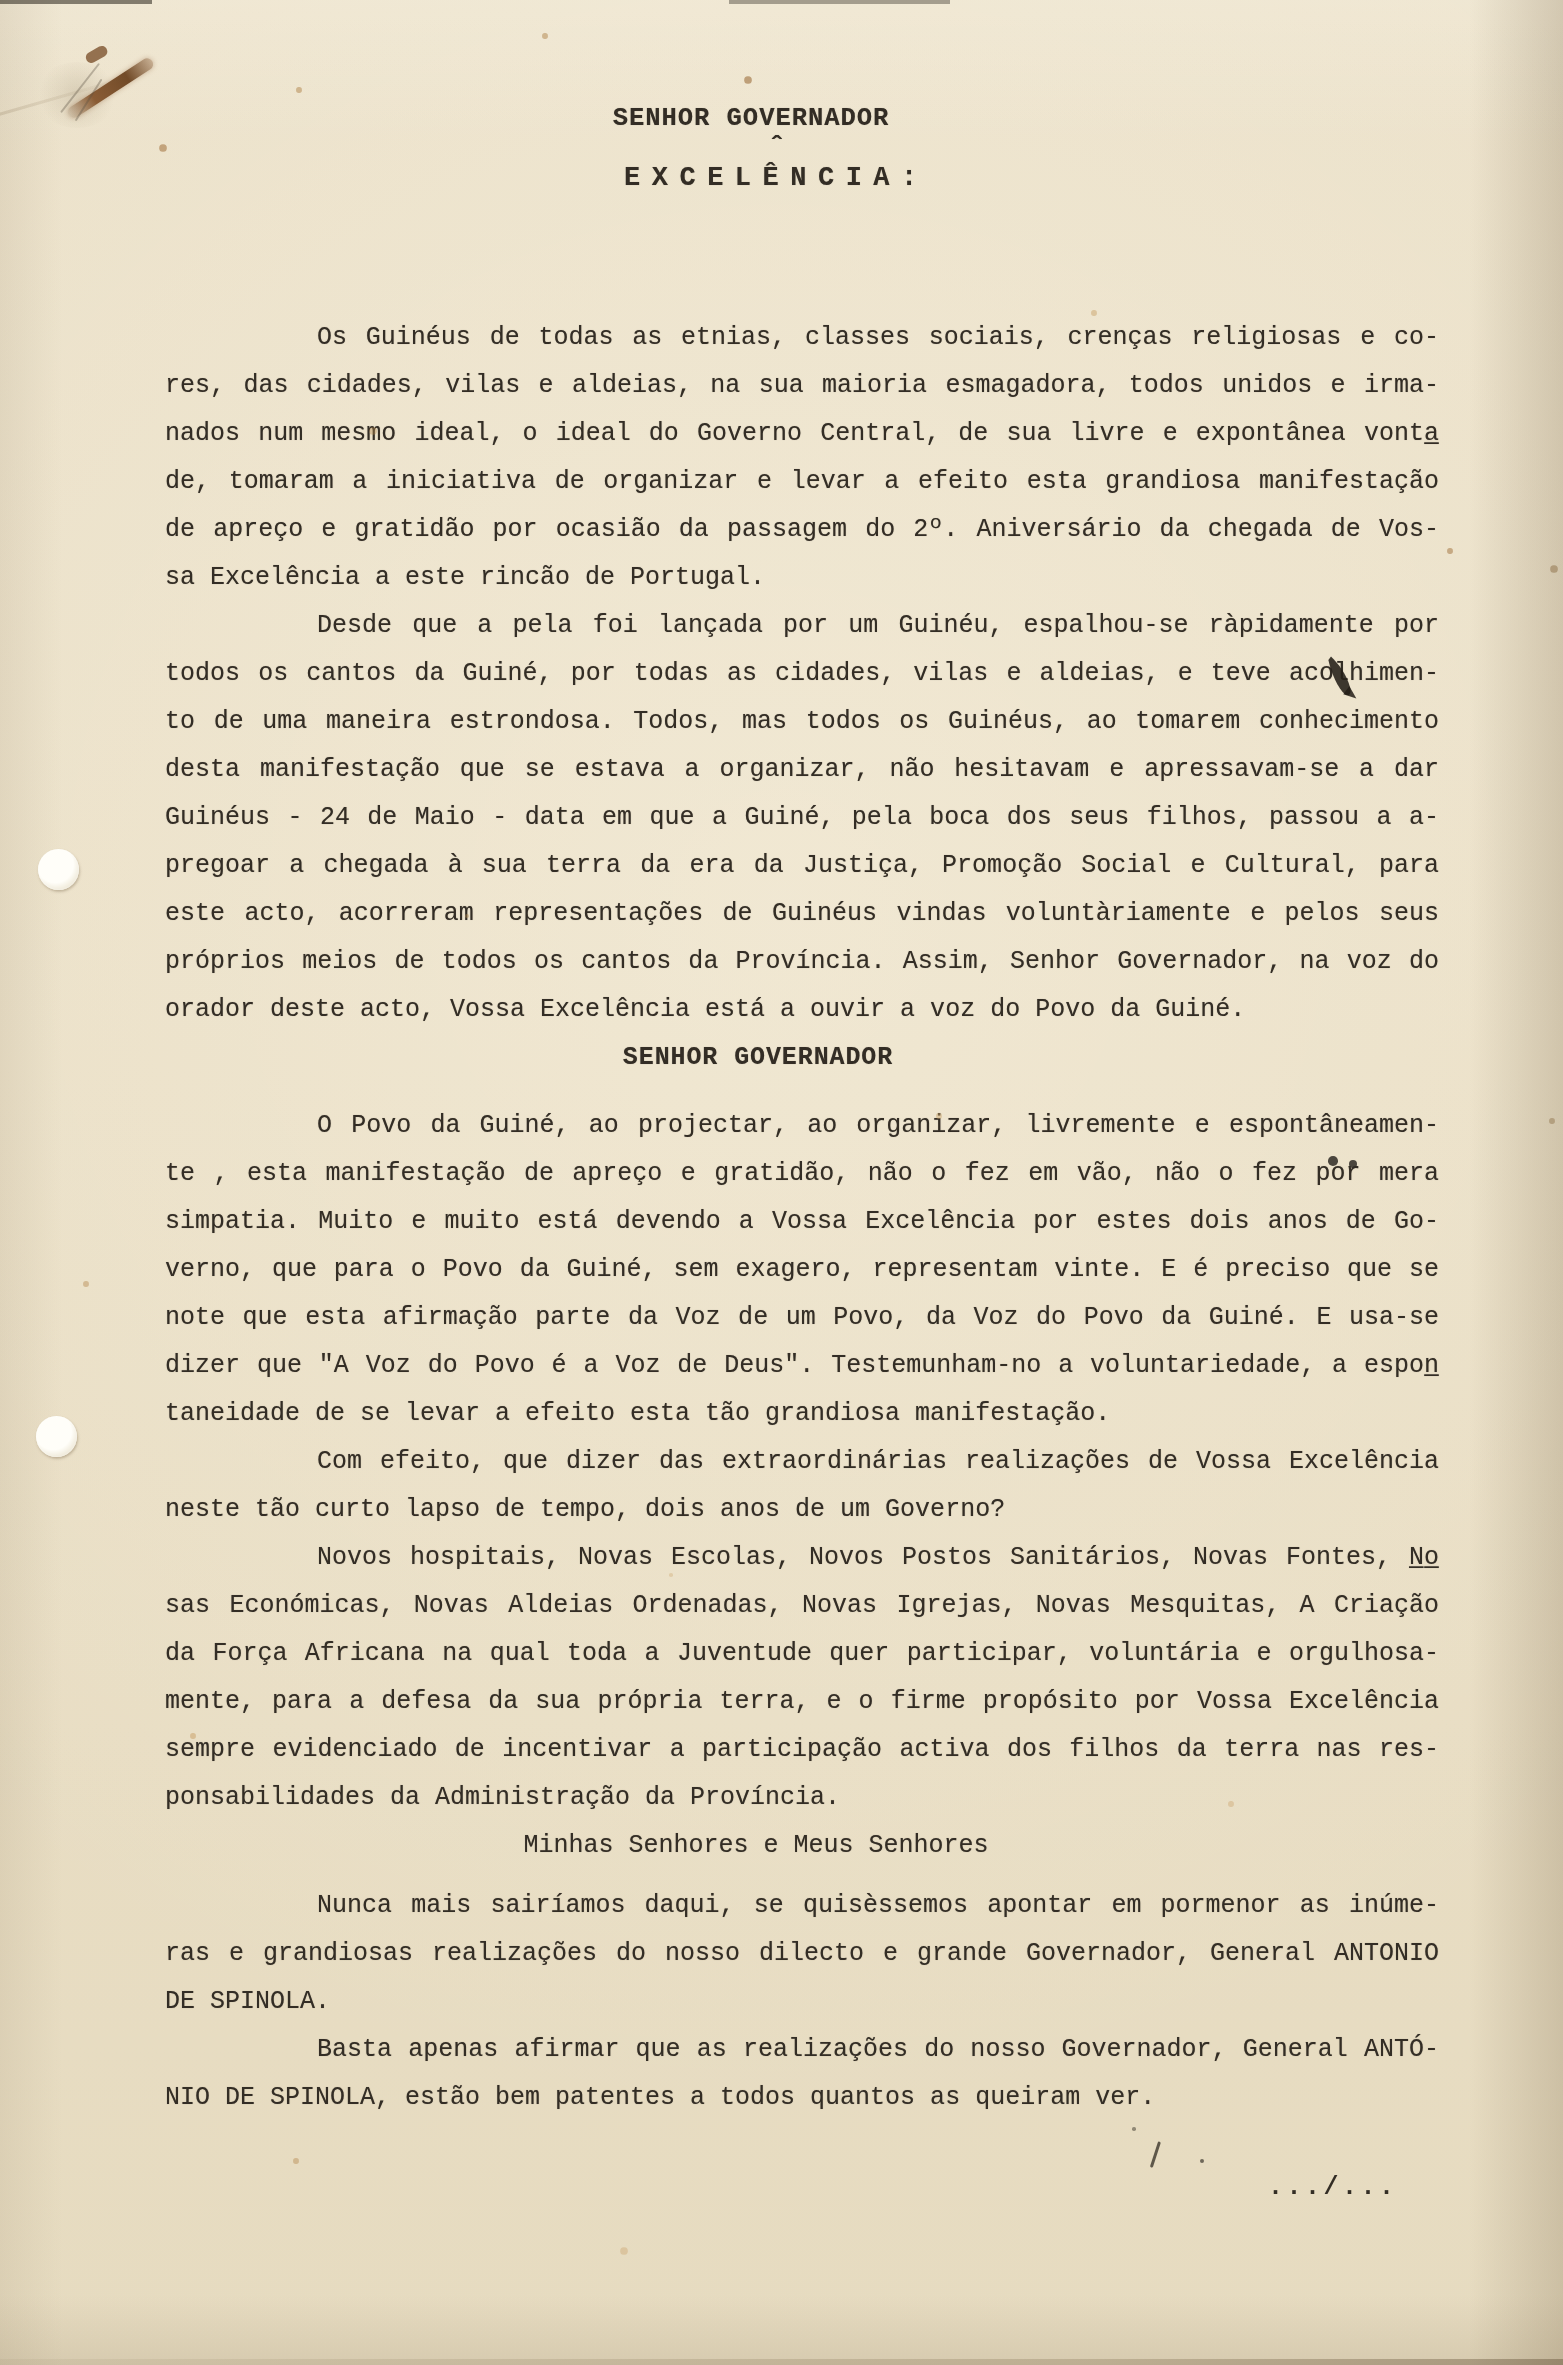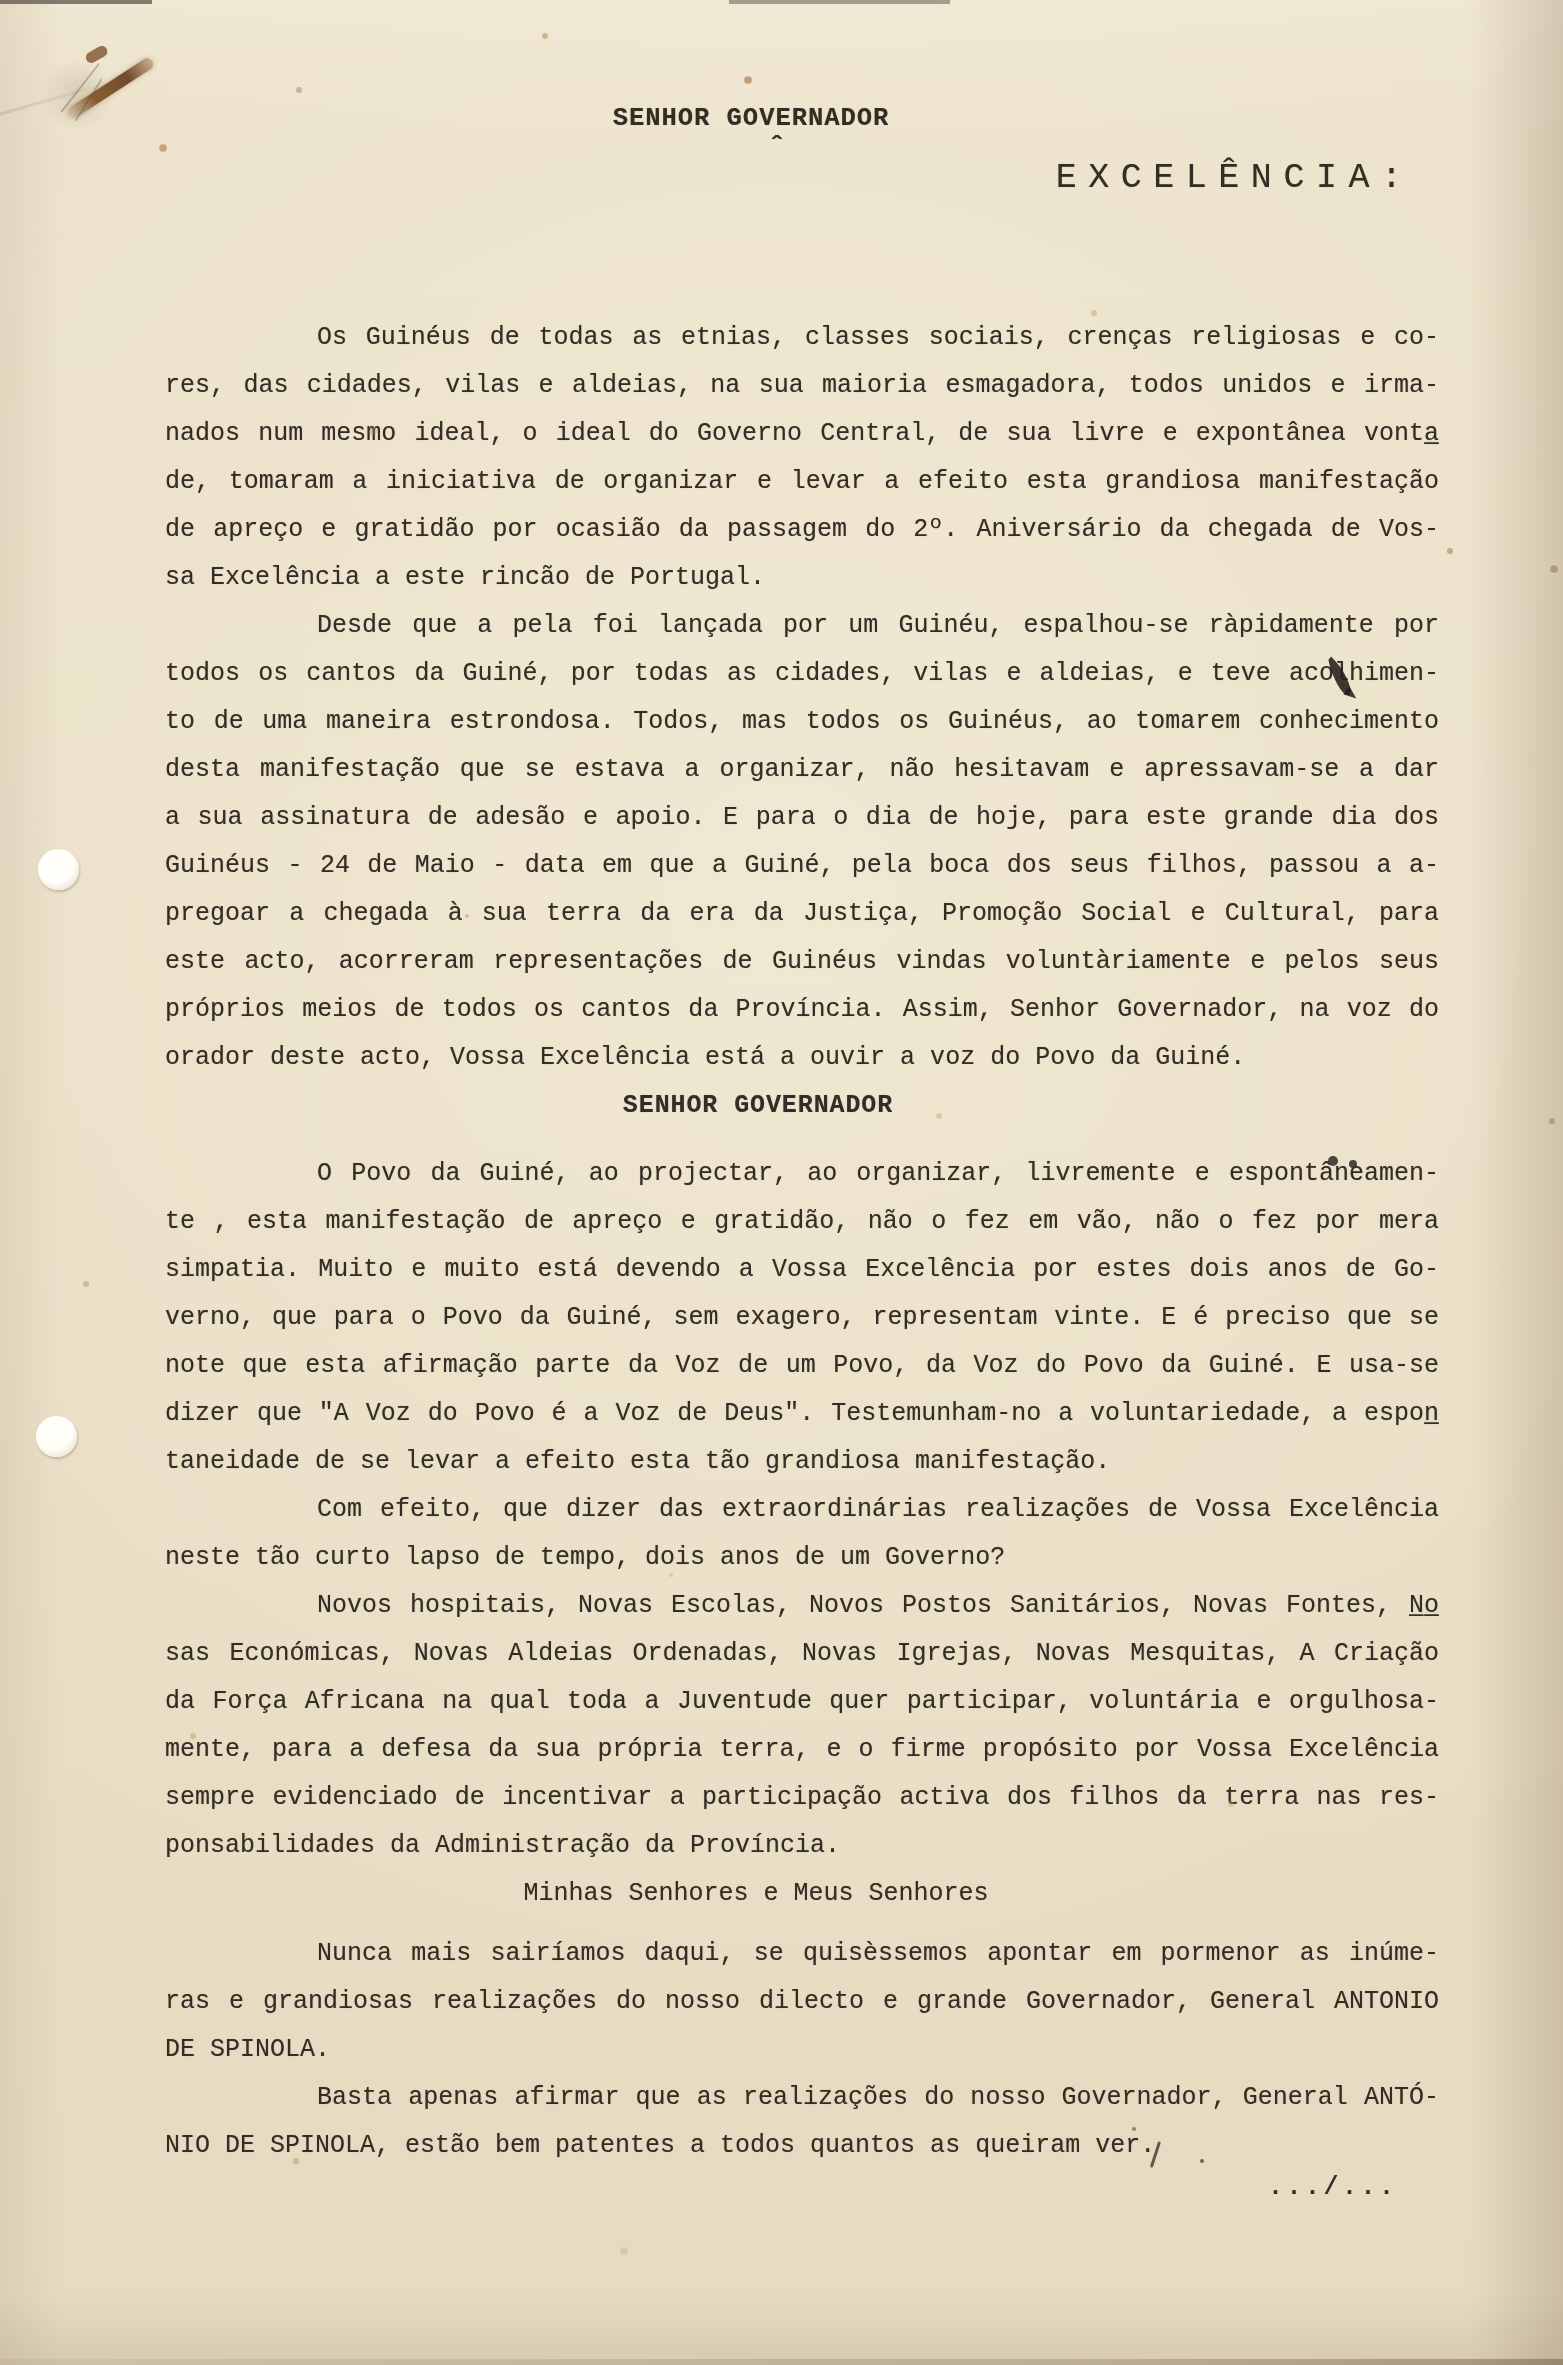--- a/index.html
+++ b/index.html
@@ -28,22 +28,22 @@
   }
   .doc-title {
     text-align:center; transform:translateX(-51px);
     font-weight:bold; font-size:25.6px; line-height:39px; letter-spacing:0.9px;
   }
   .accent {
     text-align:center; transform:translateX(-25px);
     height:19.4px; line-height:19.4px; font-size:28px; font-weight:bold;
   }
   .salutation {
-    text-align:right; transform:translateX(-25.6px);
-    font-weight:normal; font-size:35px; line-height:42px; letter-spacing:11.5px;
+    text-align:center; transform:translateX(-25.6px);
+    font-weight:bold; font-size:27px; line-height:42px; letter-spacing:11.5px;
   }
   .body-lines { margin-top:115px; }
   .ln {
     line-height:48px;
     text-align:justify; text-align-last:justify; -moz-text-align-last:justify;
   }
   .line-first { padding-left:152px; }
   .line-last  { text-align-last:left; -moz-text-align-last:left; }
   .heading-upper {
     text-align:center; text-align-last:center; -moz-text-align-last:center;
@@ -143,21 +143,20 @@
         <div class="ln line-first">Os Guinéus de todas as etnias, classes sociais, crenças religiosas e co-</div>
         <div class="ln ">res, das cidades, vilas e aldeias, na sua maioria esmagadora, todos unidos e irma-</div>
         <div class="ln ">nados num mesmo ideal, o ideal do Governo Central, de sua livre e expontânea vonta̲</div>
         <div class="ln ">de, tomaram a iniciativa de organizar e levar a efeito esta grandiosa manifestação</div>
         <div class="ln ">de apreço e gratidão por ocasião da passagem do 2º. Aniversário da chegada de Vos-</div>
         <div class="ln line-last">sa Excelência a este rincão de Portugal.</div>
         <div class="ln line-first">Desde que a pela foi lançada por um Guinéu, espalhou-se ràpidamente por</div>
         <div class="ln ">todos os cantos da Guiné, por todas as cidades, vilas e aldeias, e teve acolhimen-</div>
         <div class="ln ">to de uma maneira estrondosa. Todos, mas todos os Guinéus, ao tomarem conhecimento</div>
         <div class="ln ">desta manifestação que se estava a organizar, não hesitavam e apressavam-se a dar</div>
-        <div class="ln ">a sua assinatura de adesão e apoio. E para o dia de hoje, para este grande dia dos</div>
         <div class="ln ">Guinéus - 24 de Maio - data em que a Guiné, pela boca dos seus filhos, passou a a-</div>
         <div class="ln ">pregoar a chegada à sua terra da era da Justiça, Promoção Social e Cultural, para</div>
         <div class="ln ">este acto, acorreram representações de Guinéus vindas voluntàriamente e pelos seus</div>
         <div class="ln ">próprios meios de todos os cantos da Província. Assim, Senhor Governador, na voz do</div>
         <div class="ln line-last">orador deste acto, Vossa Excelência está a ouvir a voz do Povo da Guiné.</div>
         <div class="ln heading-upper">SENHOR GOVERNADOR</div>
         <div class="ln line-first">O Povo da Guiné, ao projectar, ao organizar, livremente e espontâneamen-</div>
         <div class="ln ">te , esta manifestação de apreço e gratidão, não o fez em vão, não o fez por mera</div>
         <div class="ln ">simpatia. Muito e muito está devendo a Vossa Excelência por estes dois anos de Go-</div>
         <div class="ln ">verno, que para o Povo da Guiné, sem exagero, representam vinte. E é preciso que se</div>

